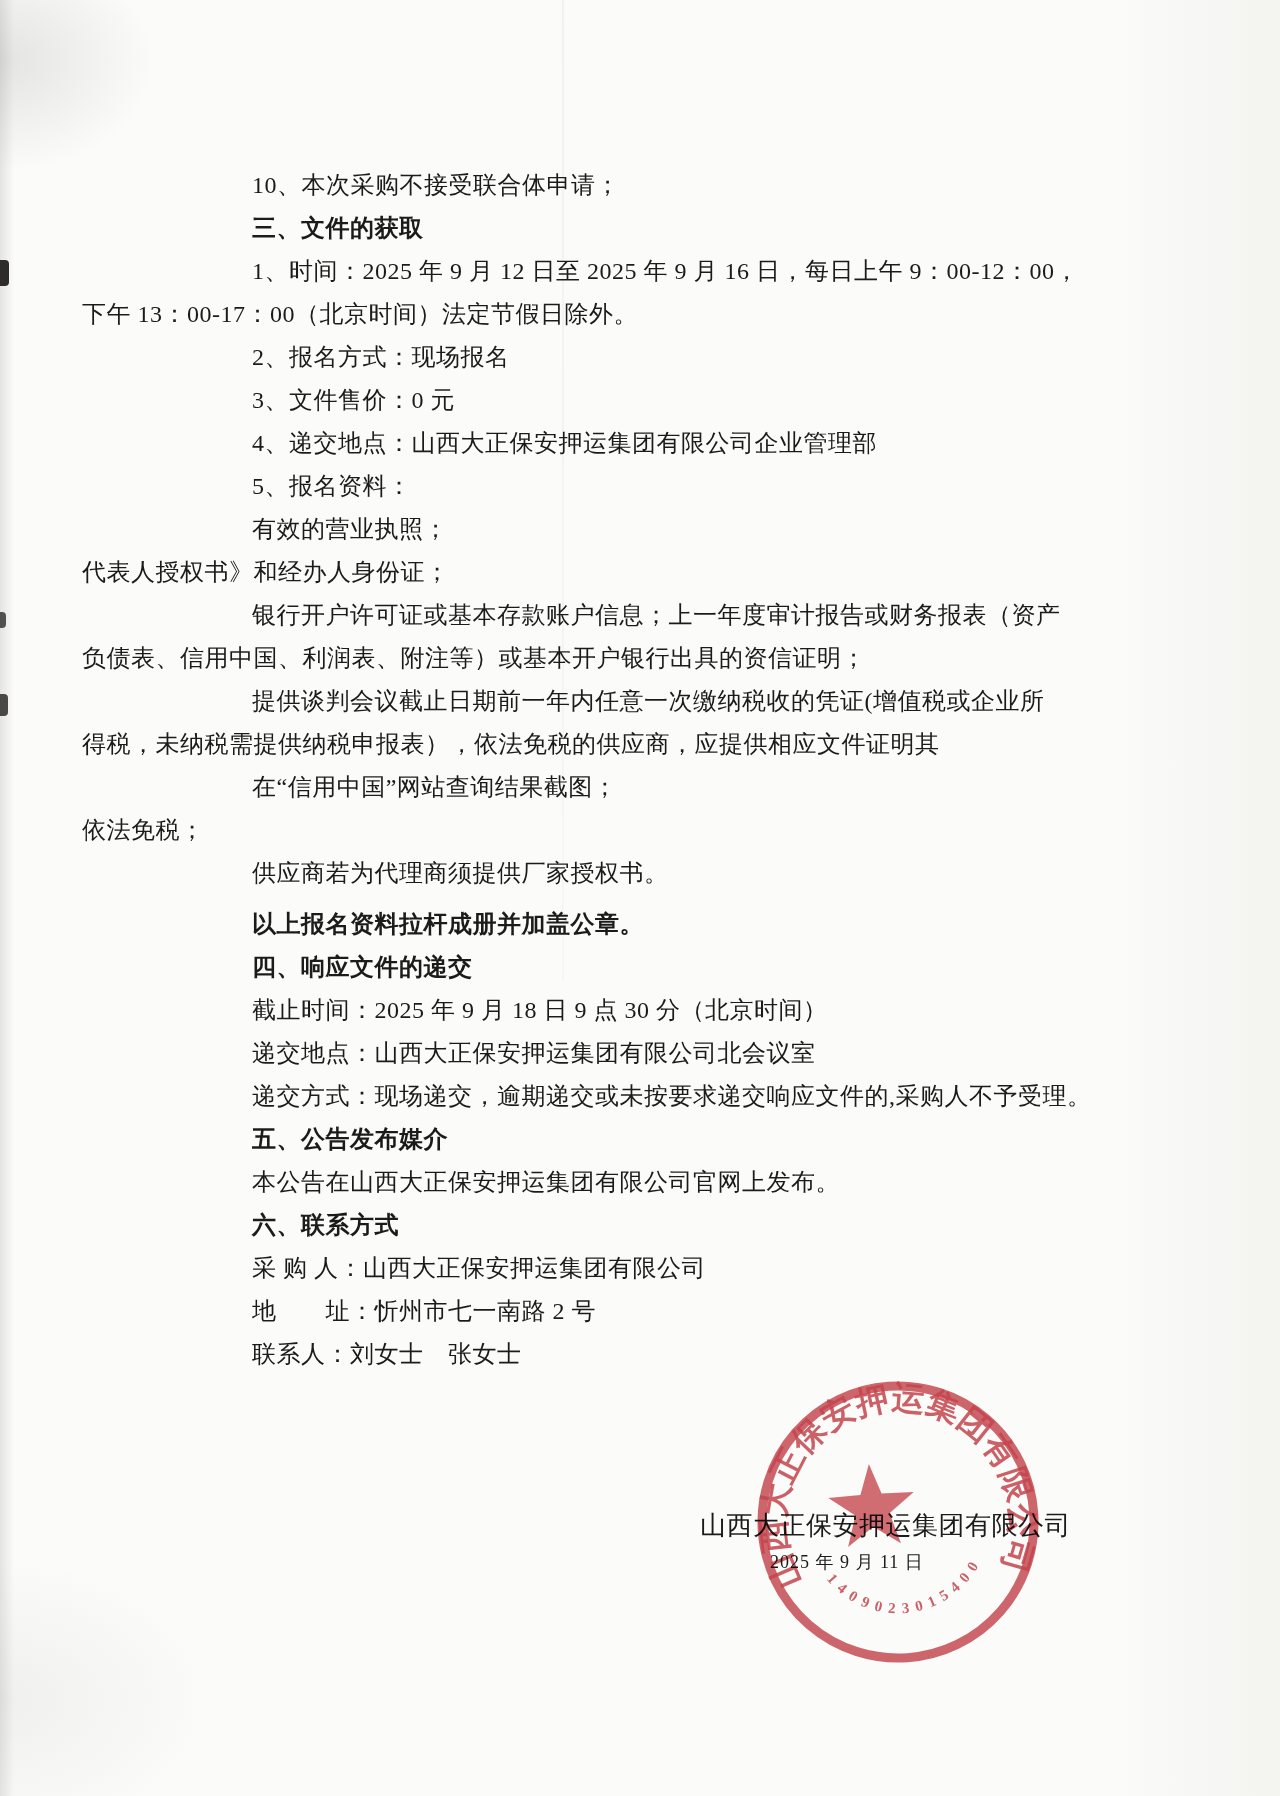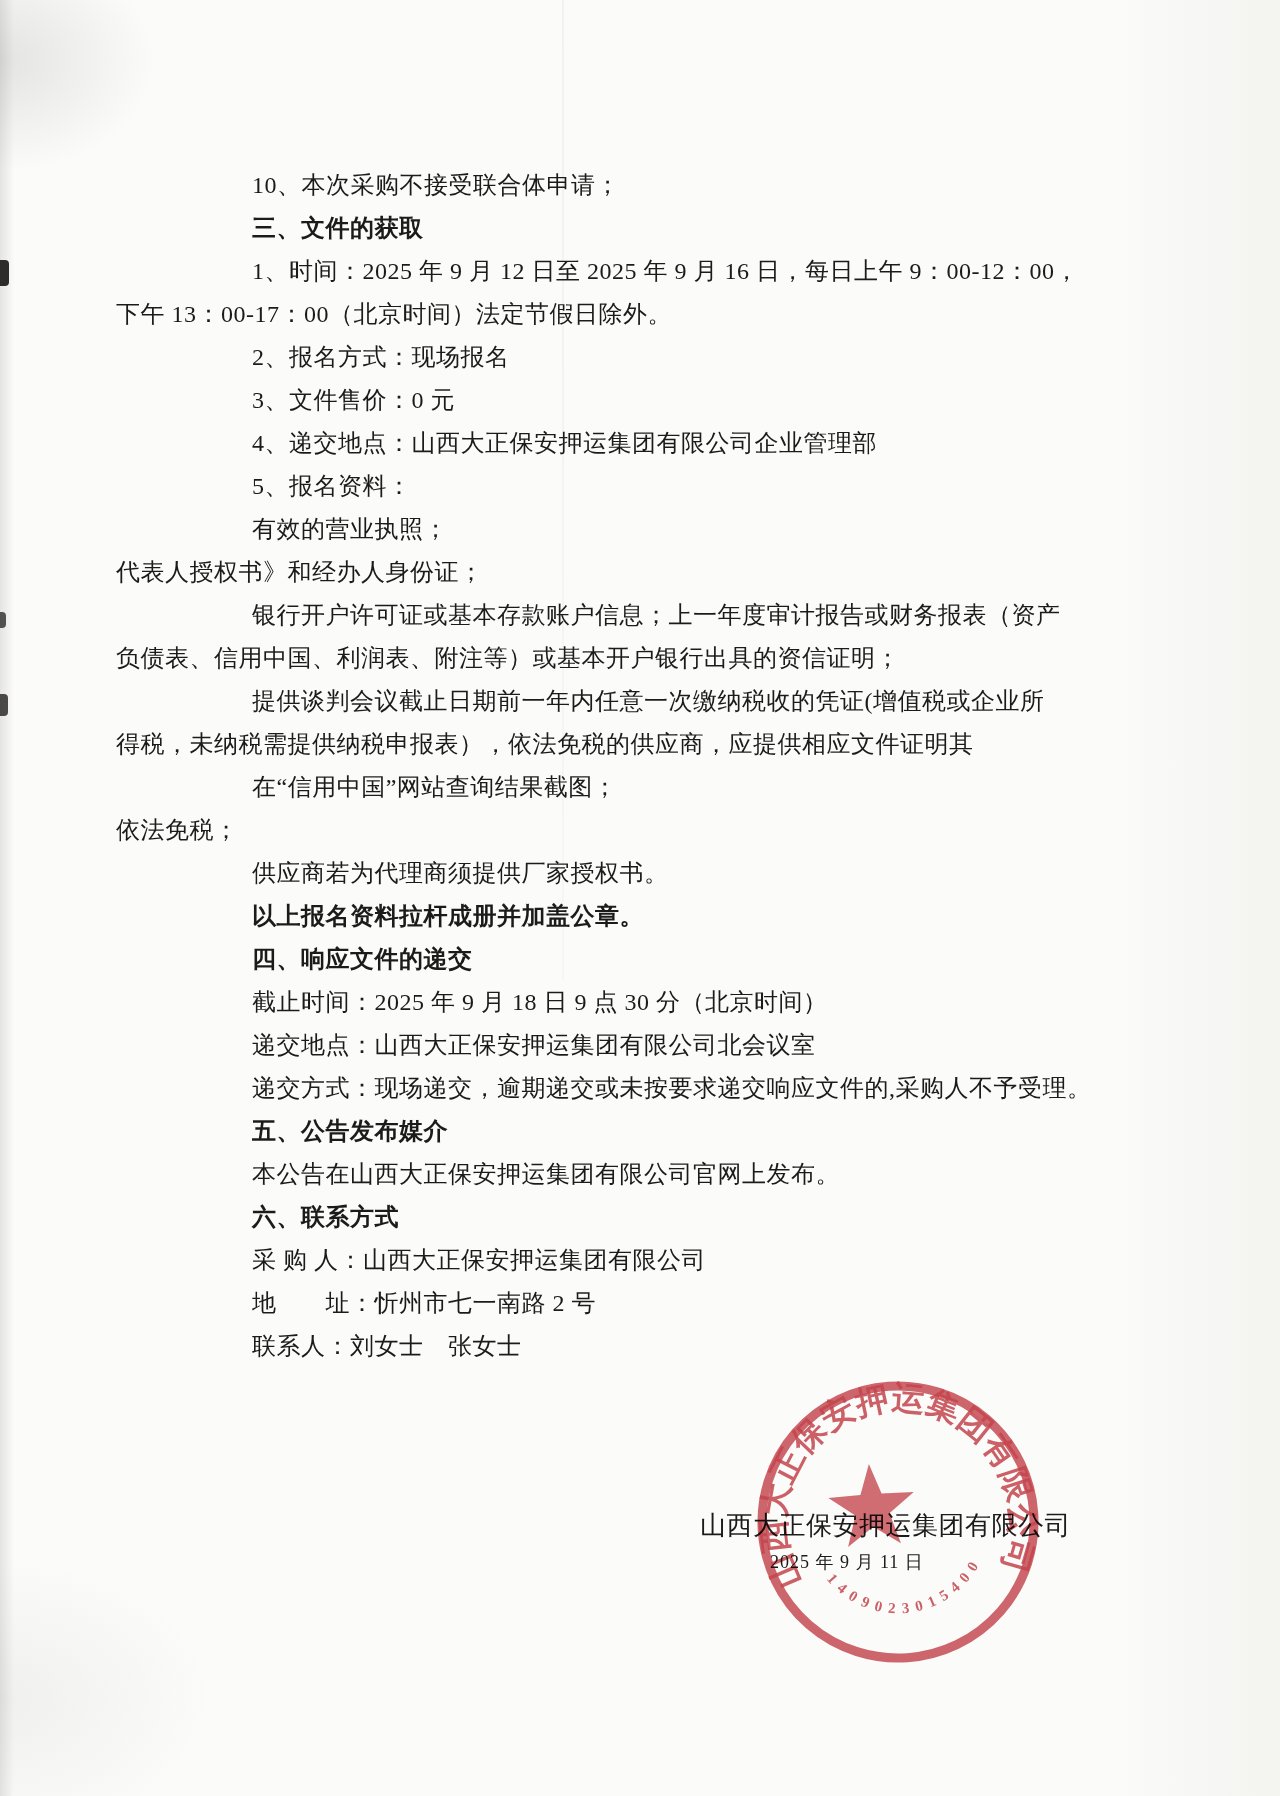--- a/index.html
+++ b/index.html
@@ -25,25 +25,25 @@
   .a1{left:0;top:260px;width:9px;height:26px;}
   .a2{left:0;top:612px;width:6px;height:16px;opacity:.8;}
   .a3{left:0;top:694px;width:8px;height:22px;opacity:.85;}
 
   .doc{
     position:absolute;left:0;top:164px;width:1280px;
     color:#1b1b1b;font-size:24px;
   }
   .line{
     height:43px;line-height:43px;white-space:nowrap;
-    padding-left:116px;letter-spacing:0.5px;
+    padding-left:82px;letter-spacing:0.5px;
   }
   .indent{padding-left:252px;}
   .heading{font-weight:600;font-family:Liberation Serif, serif;}
-  .bold{font-weight:700;}
+  .bold{font-weight:700;margin-top:8px;}
 
   .sig{position:absolute;color:#1b1b1b;white-space:nowrap;z-index:2;}
   .sig-company{left:700px;top:1508px;font-size:26px;letter-spacing:0.5px;}
   .sig-date{left:770px;top:1550px;font-size:18px;letter-spacing:1px;}
 
   .seal{
     position:absolute;left:748px;top:1372px;width:300px;height:300px;
     z-index:3;mix-blend-mode:multiply;opacity:0.92;
     transform:rotate(-4deg);
   }

